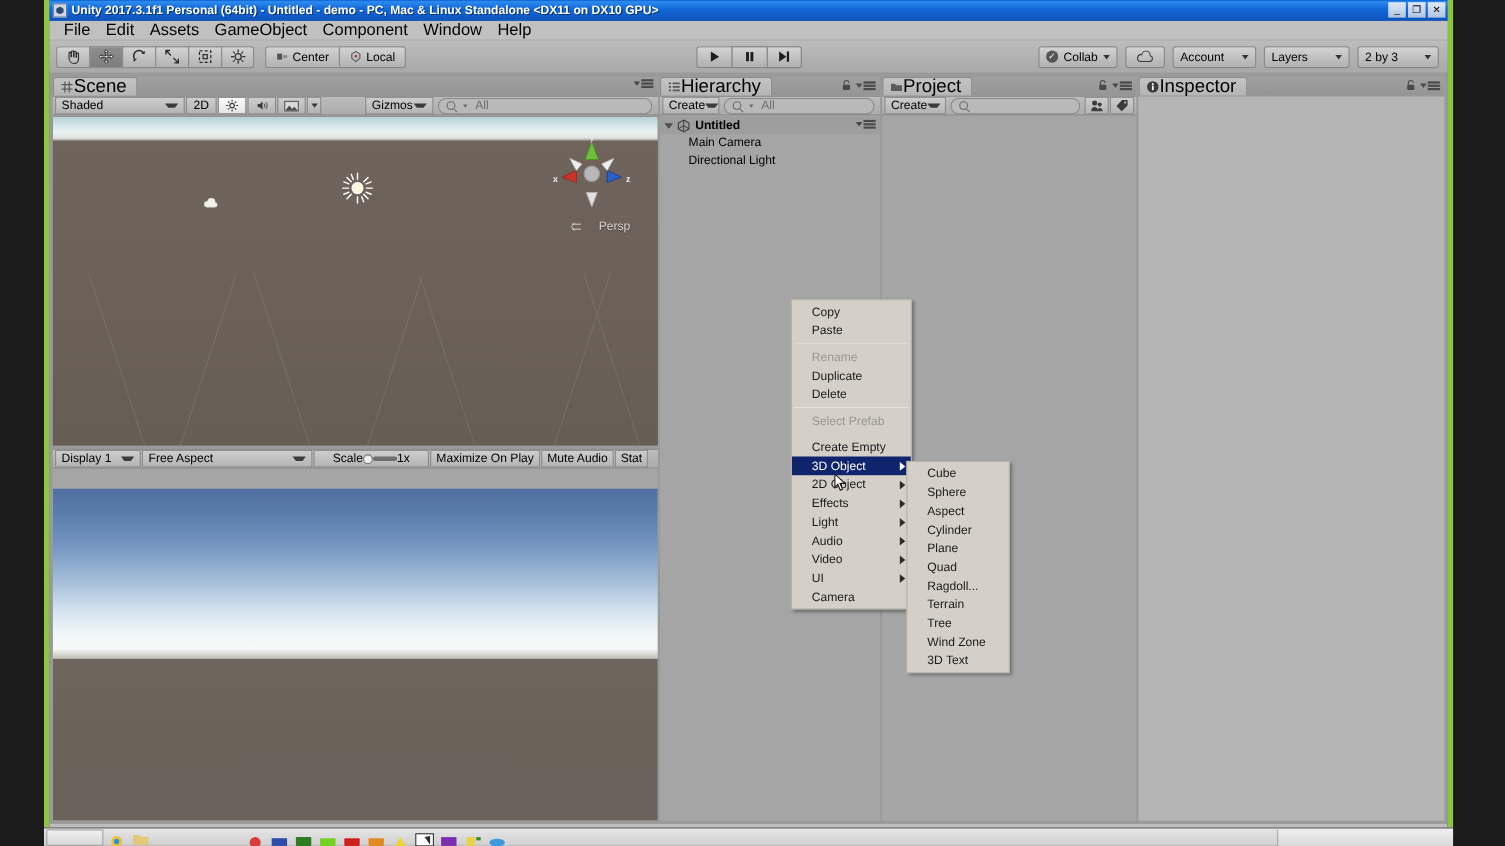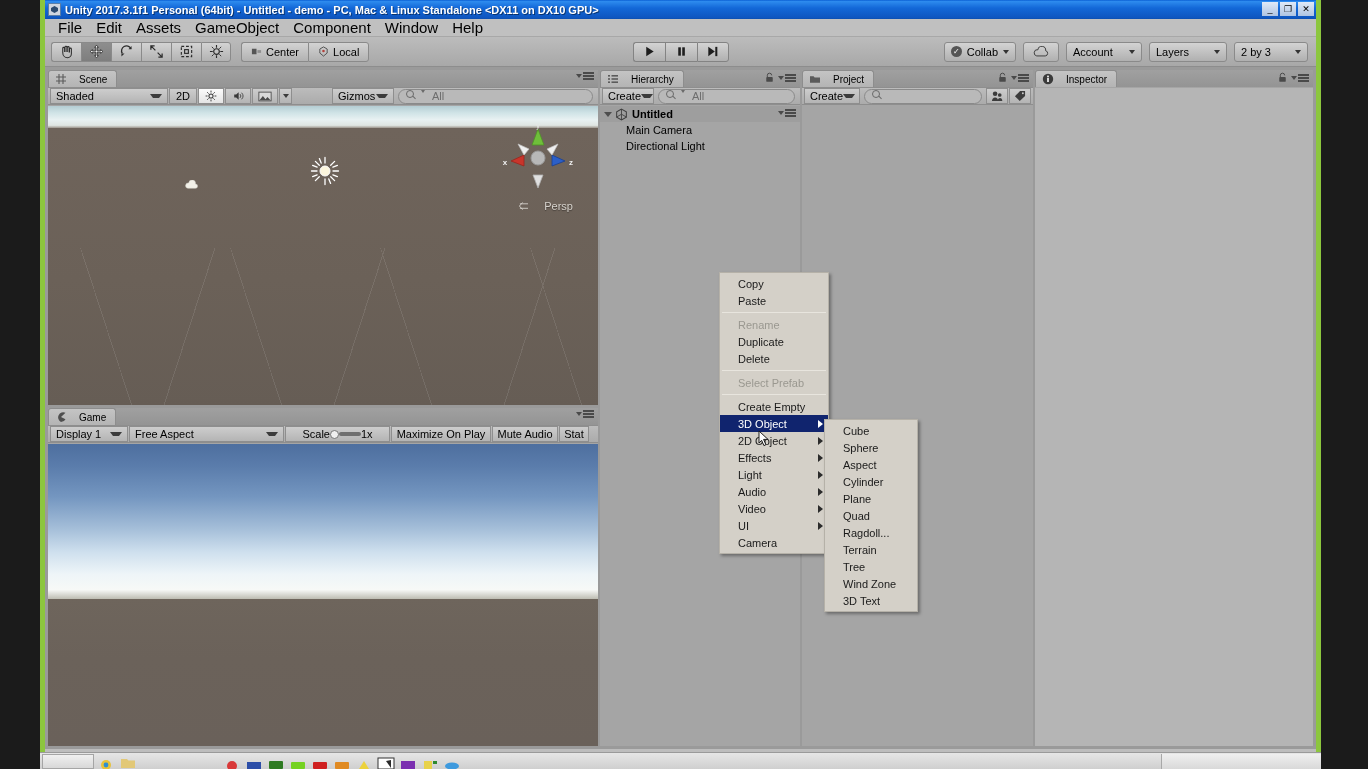--- a/index.html
+++ b/index.html
@@ -172,22 +172,22 @@
   .panel-tabrow {
     height: 17px;
     background: linear-gradient(to bottom,#a0a0a0,#949494);
     position: relative;
     display: flex; align-items: flex-end;
   }
   .panel-tab {
     height: 17px; padding: 0 9px 0 6px;
     background: linear-gradient(to bottom,#c4c4c4,#b4b4b4);
     border-radius: 3px 3px 0 0;
-    display: flex; align-items: center; gap: 12px;
-    font-size: 10px; cursor: pointer;
+    display: flex; align-items: center; gap: 0;
+    font-size: 17px; cursor: pointer;
     border: 1px solid #8d8d8d; border-bottom: none;
   }
   .panel-tab .tabicon { width: 12px; height: 12px; flex: none; }
   .panel-tools {
     position: absolute; right: 4px; top: 2px;
     display: flex; align-items: center; gap: 4px;
   }
   .lock-ico { width: 9px; height: 11px; }
   .burger {
     display: flex; align-items: center; gap: 1px; cursor: pointer;
@@ -231,21 +231,21 @@
     background: linear-gradient(to bottom,#cdcdcd,#b4b4b4);
     border: 1px solid #8e8e8e;
     display: flex; align-items: center; justify-content: center;
     font-size: 11px; cursor: pointer; white-space: nowrap;
   }
   .ptb-btn.on { background: linear-gradient(to bottom,#fbfbfb,#e4e4e4); }
   .search-field {
     flex: 1; height: 15px; margin: 0 3px;
     background: #b9b9b9;
     border: 1px solid #8a8a8a; border-radius: 8px;
-    display: flex; 
+    display: flex; align-items: center;
     padding: 0 7px; gap: 7px;
     font-size: 11px; color: #6d6d6d;
     cursor: text;
   }
   .mag {
     width: 8px; height: 8px; border: 1.4px solid #6a6a6a; border-radius: 50%;
     flex: none; position: relative;
   }
   .mag::after {
     content:""; position:absolute; right:-3px; bottom:-2px;
@@ -656,34 +656,20 @@
           <div id="persp-label">
             <svg width="11" height="9" viewBox="0 0 12 10">
               <path d="M11 2H2M11 7H2M5 .5L1.5 4.5 5 8.5" fill="none" stroke="#d6d2cc" stroke-width="1"></path>
             </svg>
             <span>Persp</span>
           </div>
         </div>
       </div>
 
       <div class="panel" id="game-panel">
-        <div class="panel-tabrow">
-          <div class="panel-tab">
-            <svg class="tabicon" viewBox="0 0 12 12">
-                <path d="M10.5 1.8A5 5 0 106 11a5 5 0 004.5-2.8L6 6z" fill="#4f4f4f"></path>
-              </svg>
-            <span>Game</span>
-          </div>
-          <div class="panel-tools">
-            <div class="burger">
-              <span class="bcaret"></span>
-                <span class="blines"></span>
-            </div>
-          </div>
-        </div>
         <div class="panel-toolbar">
           <div class="ptb-drop" style="width:78px;">
             <span>Display 1</span>
             <span class="caret2"></span>
           </div>
           <div class="ptb-drop" style="width:155px;">
             <span>Free Aspect</span>
             <span class="caret2"></span>
           </div>
           <div class="ptb-btn" style="width:105px;gap:0;">

